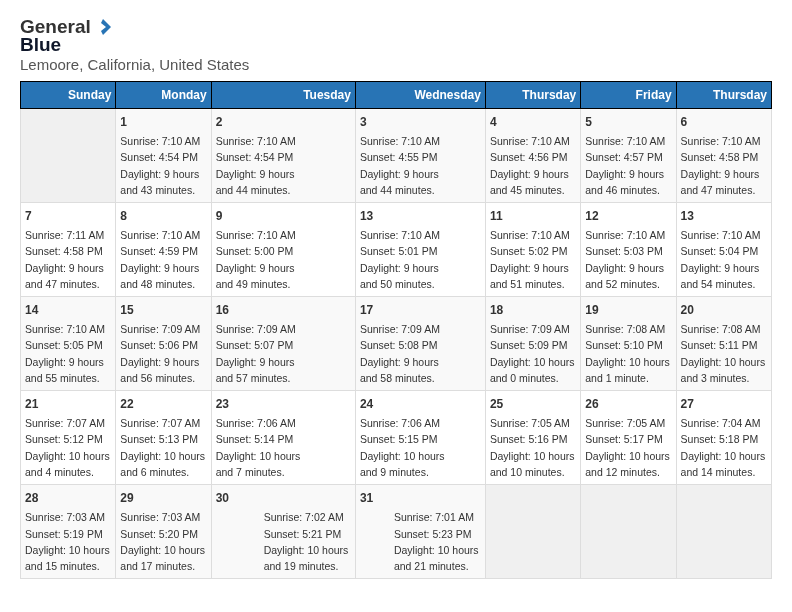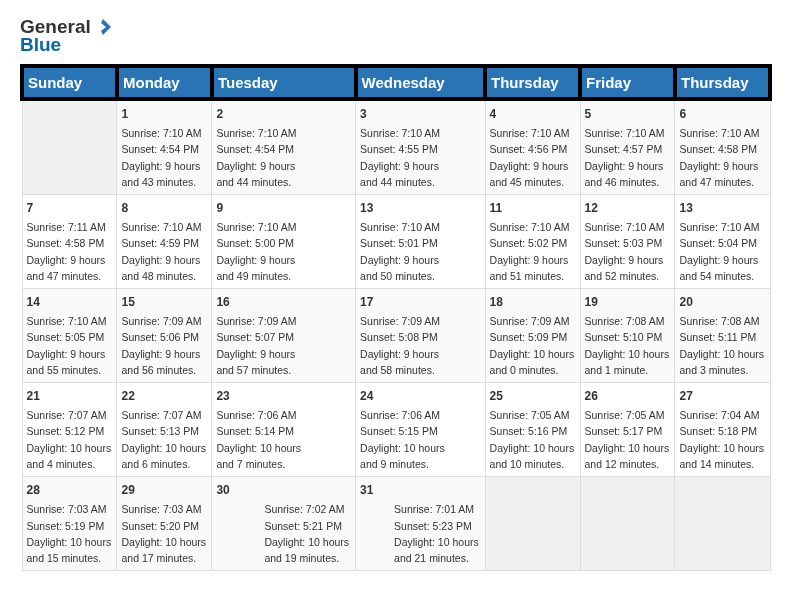--- a/index.html
+++ b/index.html
@@ -41,24 +41,24 @@
     }
     table {
       width: 100%;
       border-collapse: collapse;
       font-size: 11px;
     }
     thead tr th {
       background-color: #2874b5;
       color: #fff;
       padding: 6px 4px;
-      text-align: left;
-      font-size: 15px;
+      text-align: right;
+      font-size: 12px;
       font-weight: bold;
-      border: 4px solid #000000;
+      border: 1px solid #000000;
     }
     tbody tr {
       border-bottom: 1px solid #ccc;
     }
     tbody tr td {
       vertical-align: top;
       padding: 4px 4px;
       border: 1px solid #ddd;
       color: #333;
       line-height: 1.5;
@@ -89,23 +89,24 @@
 <body>
 
 <div class="header">
   <div class="logo">
     <div class="logo-row">
       <span style="font-size:19px;font-weight:bold;color:#333;">General</span>
       <svg width="20" height="20" viewBox="0 0 20 20" style="margin:0 2px;">
         <polygon points="10,2 18,10 10,18 8,14 13,10 8,6" fill="#2874b5"></polygon>
       </svg>
     </div>
-    <span style="font-size:19px;font-weight:bold;color:#0369a1;margin-top:-4px;">Blue</span>
+    <span style="font-size:19px;font-weight:bold;color:#0f172a;margin-top:-4px;">Blue</span>
   </div>
   <div class="title-block">
+    <h2>Lemoore, California, United States</h2>
   </div>
 </div>
 
 <table>
   <thead>
     <tr id="header-row">
         <th>Sunday</th>
         <th>Monday</th>
         <th>Tuesday</th>
         <th>Wednesday</th>

